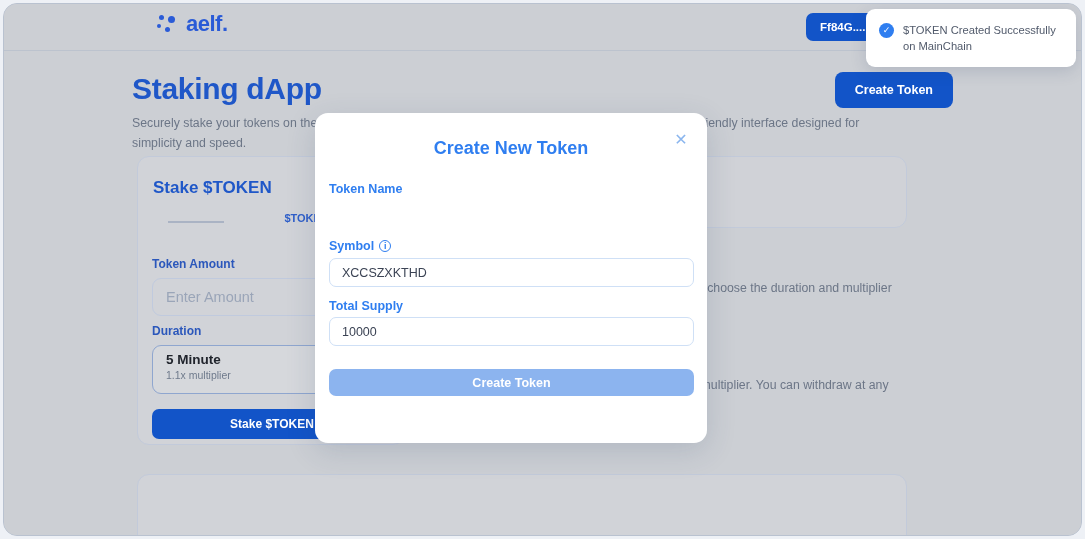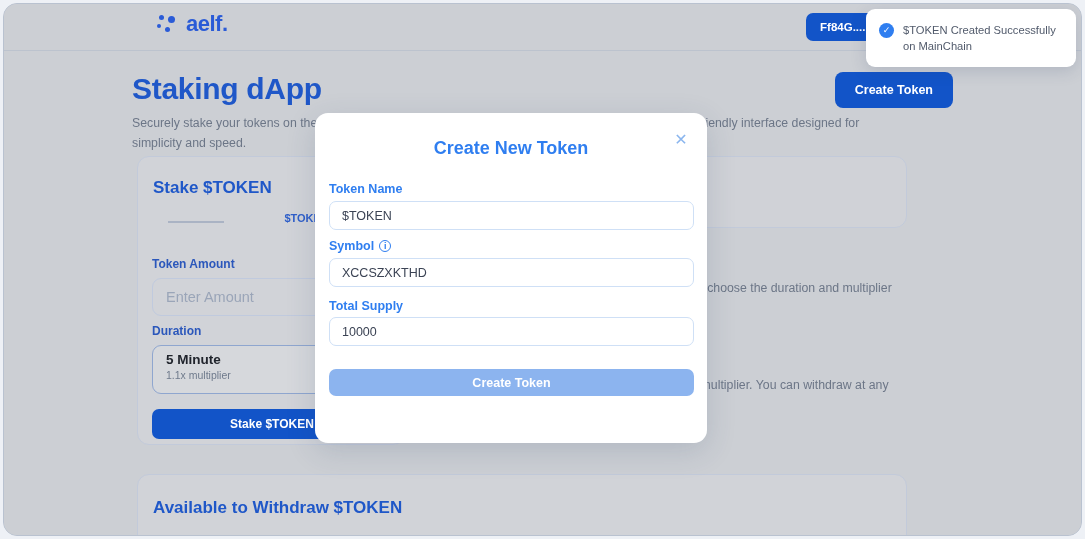--- a/index.html
+++ b/index.html
@@ -261,39 +261,37 @@
       <div class="stake-btn">Stake $TOKEN</div>
     </div>
 
     <div class="staked-card">
       <div class="staked-card-label">TOTAL STAKED $TOKEN</div>
     </div>
     <div class="right-note-1">Stake your $TOKEN tokens and choose the duration and multiplier for your rewards.</div>
     <div class="right-note-2">Longer durations earn a higher multiplier. You can withdraw at any time.</div>
 
     <div class="withdraw-card">
-      <div class="withdraw-title">Available to Withdraw $TOKEN</div>
       <div class="withdraw-head">
         <span class="wh0">Amount</span>
         <span class="wh1">Multiplier</span>
         <span class="wh2">Total</span>
         <span class="wh3">Staked At</span>
         <span>Action</span>
       </div>
     </div>
   </div>
 
   <div class="modal">
     <div class="modal-title">Create New Token</div>
     <div class="modal-close">✕</div>
 
     <div class="m-label ml1">
       <span>Token Name</span>
     </div>
-    <div class="m-input mi1" style="top:88px">$TOKEN</div>
 
     <div class="m-label ml2">
       <span>Symbol</span>
       <i class="info-icon">i</i>
     </div>
     <div class="m-input" style="top:145px">XCCSZXKTHD</div>
 
     <div class="m-label ml3">
       <span>Total Supply</span>
     </div>

